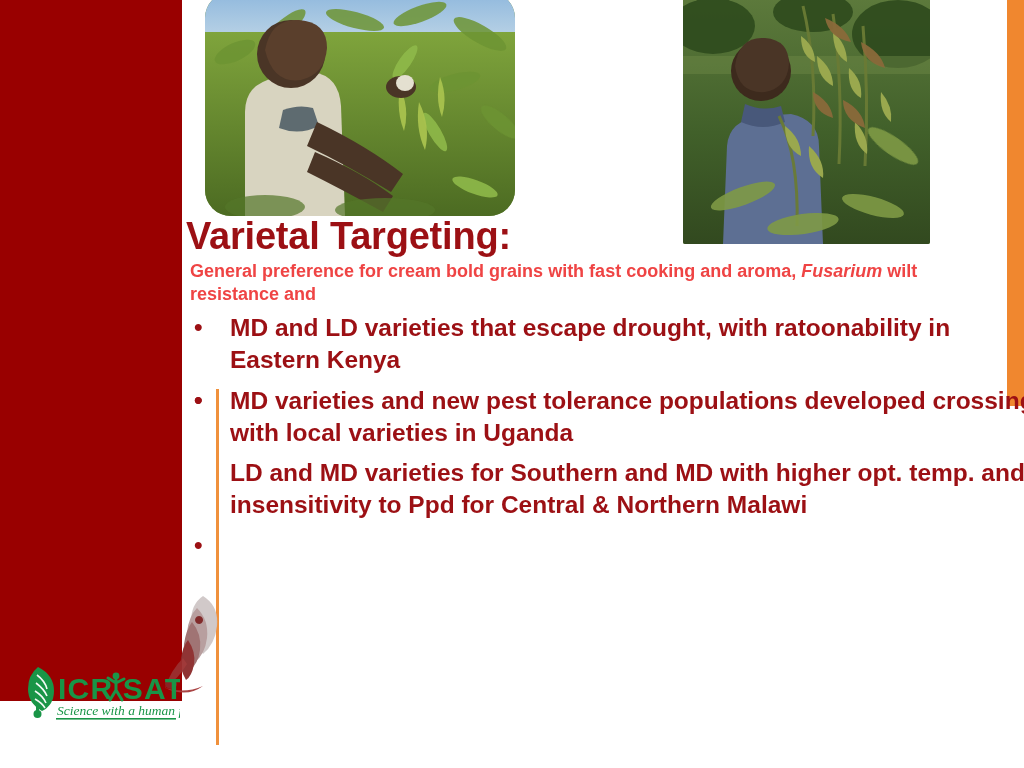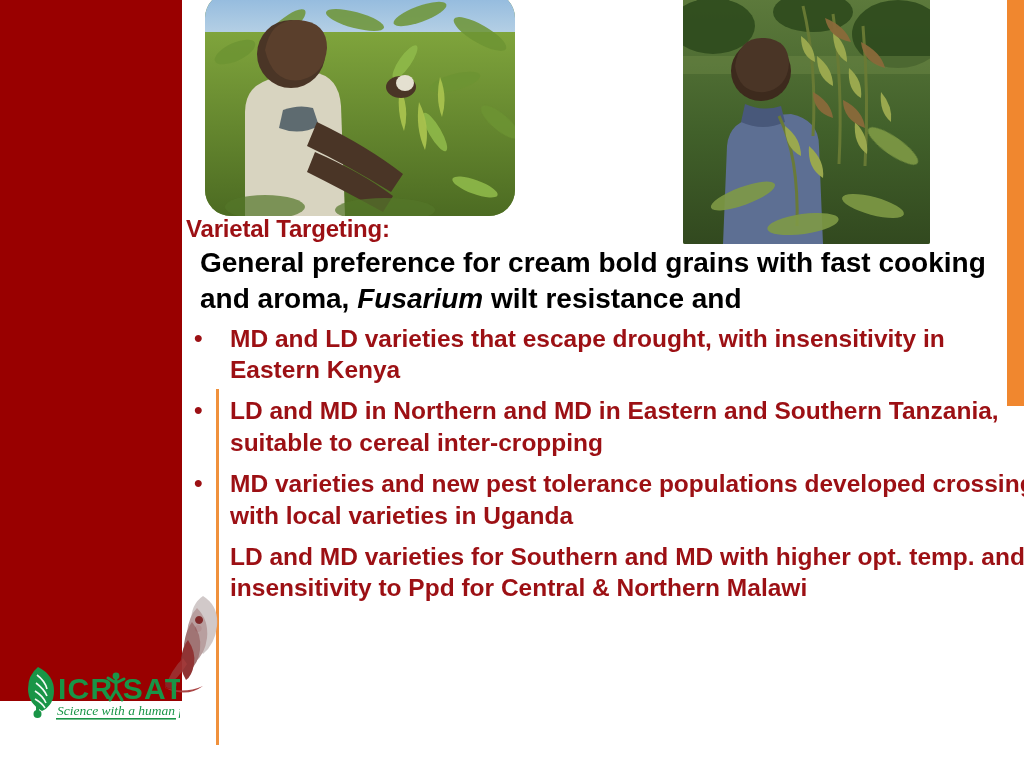--- a/index.html
+++ b/index.html
@@ -82,32 +82,32 @@
 
   
   #content {
     position: absolute;
     left: 186px;
     top: 216px;
     width: 820px;
   }
   #slide-title {
     color: #9c1014;
-    font-size: 24px;
+    font-size: 38px;
     font-weight: bold;
     line-height: 1.06;
     letter-spacing: -0.2px;
     margin: 0 0 4px 0;
   }
   #intro-text {
-    color: #000000;
-    font-size: 28px;
+    color: #ef4444;
+    font-size: 18px;
     font-weight: bold;
     line-height: 1.27;
-    margin: 0 0 6px 14px;
+    margin: 0 0 6px 4px;
     width: 790px;
   }
   #intro-text .it {
     font-style: italic;
   }
 
   ul#bullet-list {
     list-style: none;
     margin: 0;
     padding: 0;
@@ -275,25 +275,24 @@
   <div id="bullet-rule"></div>
 
   <div id="content">
     <h1 id="slide-title">Varietal Targeting:</h1>
 
     <p id="intro-text"><span>General preference for cream bold grains with fast cooking and aroma, </span><span class="it">Fusarium</span><span> wilt resistance and</span></p>
 
     <ul id="bullet-list">
       <li>
         <span class="marker">•</span>
-        <span>MD and LD varieties that escape drought, with insensitivity in Eastern Kenya</span>
+        <span>MD and LD varieties that escape drought, with ratoonability in Eastern Kenya</span>
       </li>
       <li>
         <span class="marker">•</span>
-        <span>LD and MD in Northern and MD in Eastern and Southern Tanzania, suitable to cereal inter-cropping</span>
       </li>
       <li>
         <span class="marker">•</span>
         <span>MD varieties and new pest tolerance populations developed crossing with local varieties in Uganda</span>
       </li>
       <li class="no-marker">
         
         <span>LD and MD varieties for Southern  and MD with higher opt. temp. and insensitivity to Ppd for Central &amp; Northern Malawi</span>
       </li>
       <li>

